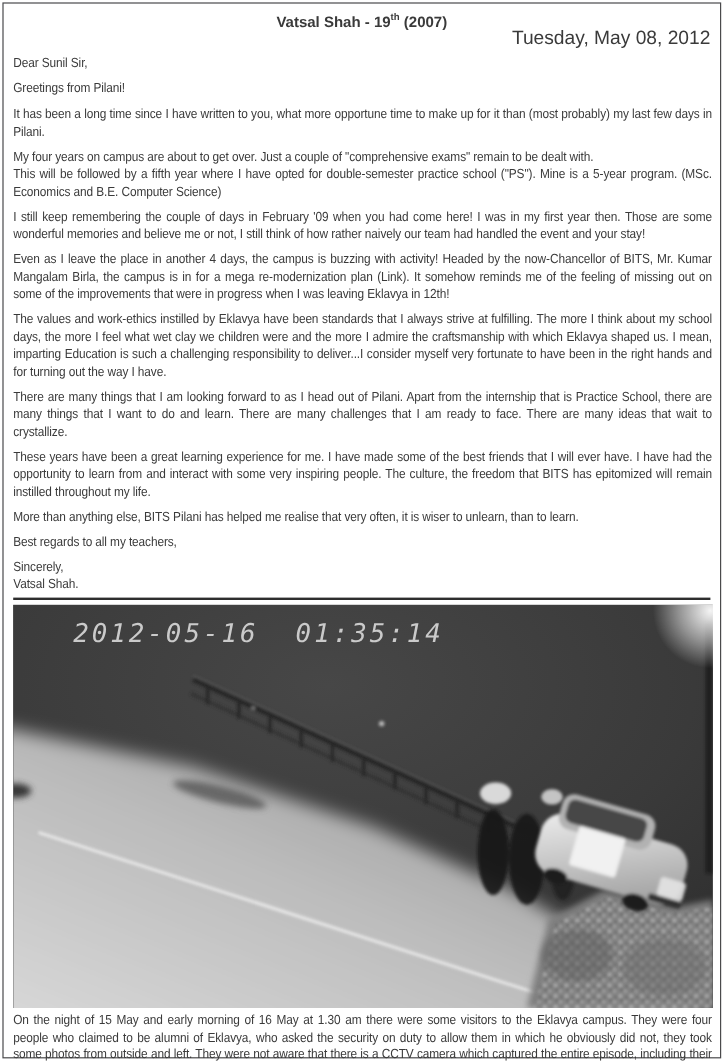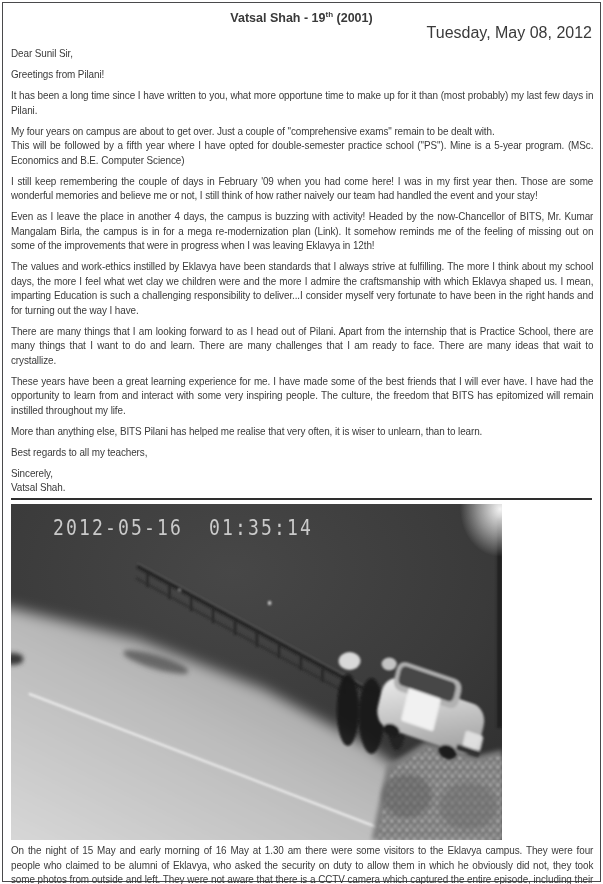--- a/index.html
+++ b/index.html
@@ -34,41 +34,42 @@
   .letter-body p{
     margin:0 0 6.5px 0;
     font-size:11px;line-height:14.5px;color:#3a3a3a;
     text-align:justify;letter-spacing:-0.1px;
   }
   .letter-body p.tight{margin-bottom:0;}
   .rule{
     border:none;border-top:2.5px solid #2e2e2e;margin:3px 0 4px 0;
   }
   .cctv{
-    width:491px;height:336px;position:relative;background:#383838;
+    width:583px;height:336px;position:relative;background:#383838;
     overflow:hidden;
+    font-style:italic;
   }
   .cctv svg{display:block;width:100%;height:100%;}
   .ts-text{
     font-family:"DejaVu Sans Mono","Liberation Mono",monospace;
     font-size:21.5px;letter-spacing:2.5px;fill:#d6d6d6;
     white-space:pre;opacity:0.92;
   }
   .caption{
     width:647px;transform:scaleX(0.9);transform-origin:left top;
     margin:3px 0 0 0;font-size:11px;line-height:14.5px;color:#3a3a3a;
     text-align:justify;letter-spacing:-0.1px;
   }
 </style>
 </head>
 <body>
 
 <div class="page">
 
-  <div class="title-line"><span>Vatsal Shah - 19</span><sup>th</sup><span> (2001)</span></div>
+  <div class="title-line"><span>Vatsal Shah - 19</span><sup>th</sup><span> (2007)</span></div>
 
   <div class="date-line">Tuesday, May 08, 2012</div>
 
   <div class="letter-body">
     <p>Dear Sunil Sir,</p>
     <p>Greetings from Pilani!</p>
     <p>It has been a long time since I have written to you, what more opportune time to make up for it than (most probably) my last few days in Pilani.</p>
     <p class="tight">My four years on campus are about to get over. Just a couple of "comprehensive exams" remain to be dealt with.</p>
     <p>This will be followed by a fifth year where I have opted for double-semester practice school ("PS"). Mine is a 5-year program. (MSc. Economics and B.E. Computer Science)</p>
     <p>I still keep remembering the couple of days in February '09 when you had come here! I was in my first year then. Those are some wonderful memories and believe me or not, I still think of how rather naively our team had handled the event and your stay!</p>

